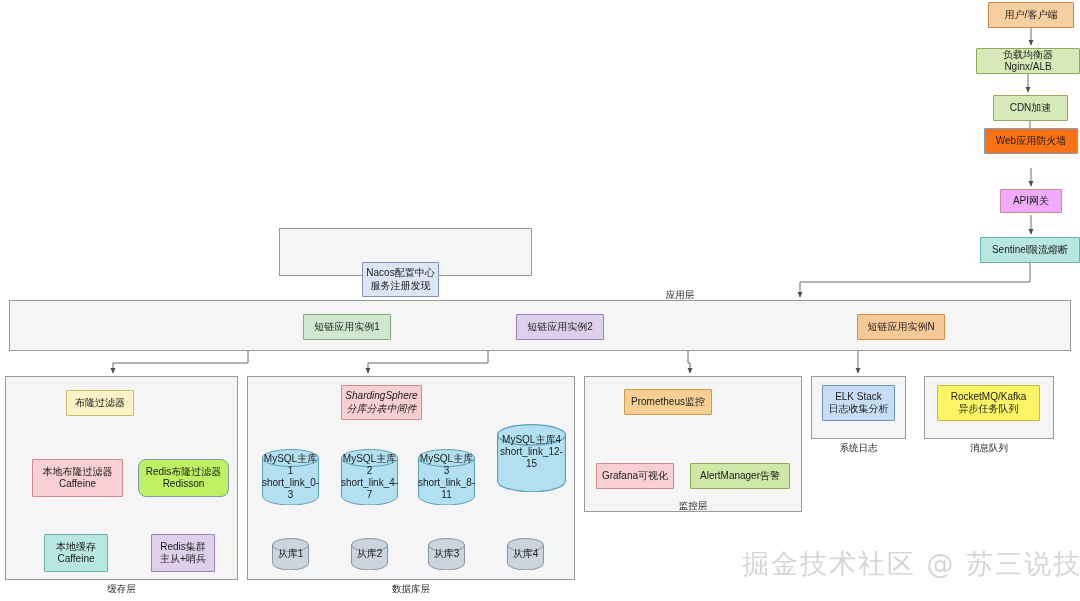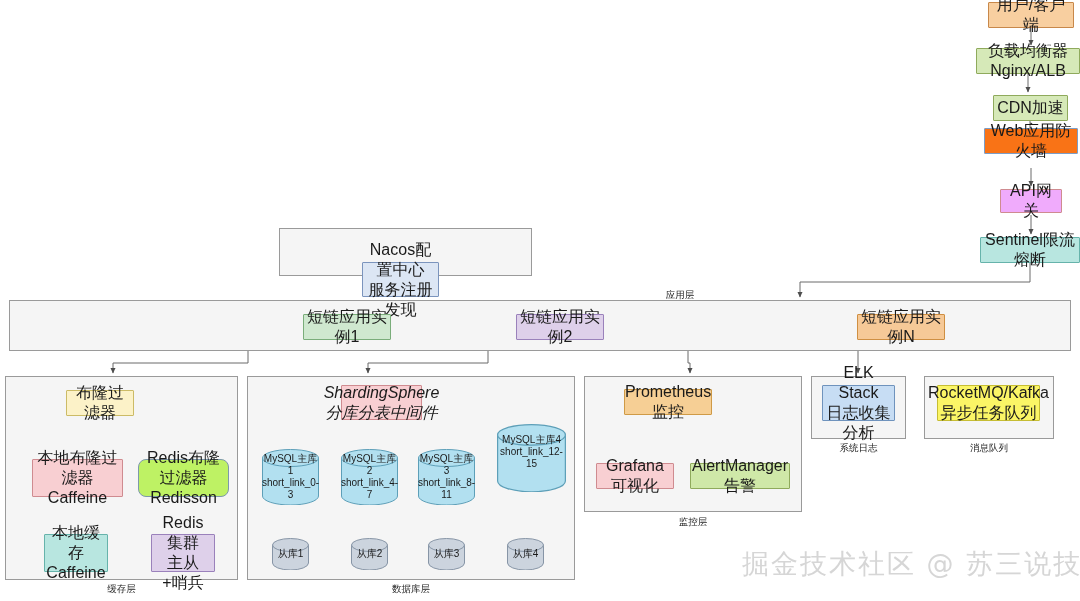--- a/index.html
+++ b/index.html
@@ -29,21 +29,21 @@
     pointer-events: none;
   }
   .node {
     position: absolute;
     box-sizing: border-box;
     border: 1px solid #888;
     display: flex;
     align-items: center;
     justify-content: center;
     text-align: center;
-    font-size: 16px;
+    font-size: 10px;
     line-height: 1.25;
     border-radius: 1px;
     white-space: pre-line;
     padding: 2px 3px;
   }
   .group {
     position: absolute;
     box-sizing: border-box;
     background: #f5f5f5;
     border: 1px solid #9a9a9a;
@@ -148,21 +148,21 @@
   <div class="group" id="g-app" style="left: 9px; top: 300px; width: 1062px; height: 51px;"></div>
   <div class="group-label" id="gl-app" style="left: 620px; top: 289px; width: 120px;">应用层</div>
 
   <div class="group" id="g-cache" style="left: 5px; top: 376px; width: 233px; height: 204px;"></div>
   <div class="group-label" id="gl-cache" style="left: 5px; top: 583px; width: 233px;">缓存层</div>
 
   <div class="group" id="g-db" style="left: 247px; top: 376px; width: 328px; height: 204px;"></div>
   <div class="group-label" id="gl-db" style="left: 247px; top: 583px; width: 328px;">数据库层</div>
 
   <div class="group" id="g-monitor" style="left: 584px; top: 376px; width: 218px; height: 136px;"></div>
-  <div class="group-label" id="gl-monitor" style="left: 584px; top: 516px; width: 218px;">监控层</div>
+  <div class="group-label" id="gl-monitor" style="left: 584px; top: 500px; width: 218px;">监控层</div>
 
   <div class="group" id="g-log" style="left: 811px; top: 376px; width: 95px; height: 63px;"></div>
   <div class="group-label" id="gl-log" style="left: 811px; top: 442px; width: 95px;">系统日志</div>
 
   <div class="group" id="g-mq" style="left: 924px; top: 376px; width: 130px; height: 63px;"></div>
   <div class="group-label" id="gl-mq" style="left: 924px; top: 442px; width: 130px;">消息队列</div>
 
   <div id="nodes-host">
       <div class="node" style="left: 988px; top: 2px; width: 86px; height: 26px; background: rgb(248, 207, 160); border-color: rgb(200, 136, 74);"><span>用户/客户端</span></div>
       <div class="node" style="left: 976px; top: 48px; width: 104px; height: 26px; background: rgb(214, 233, 184); border-color: rgb(143, 170, 92);"><span>负载均衡器 Nginx/ALB</span></div>

